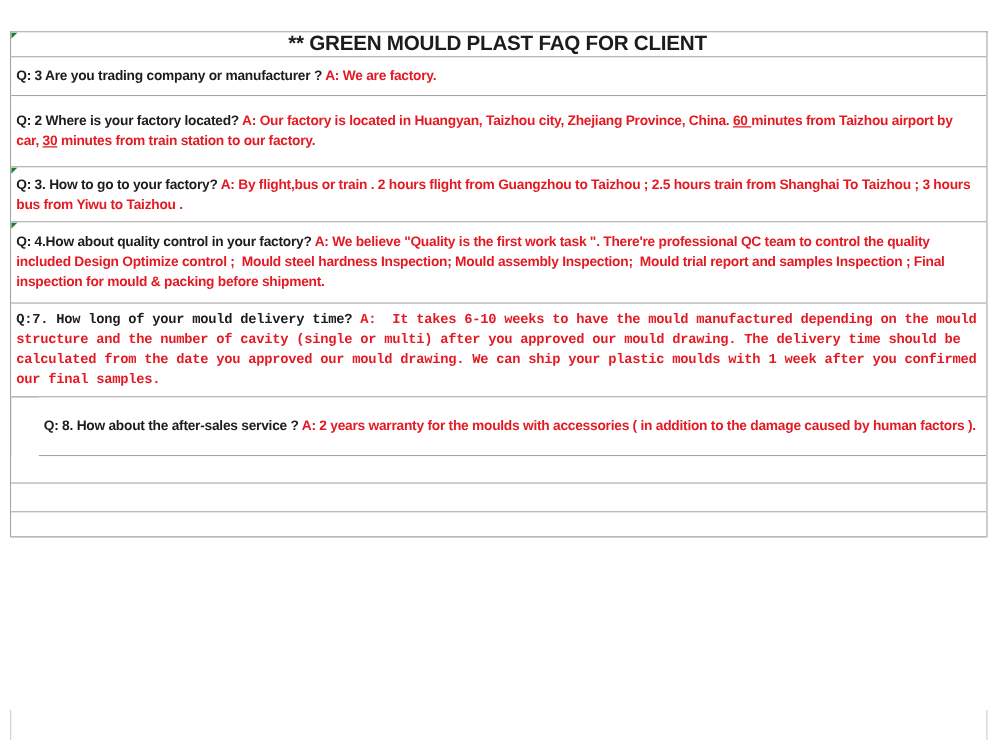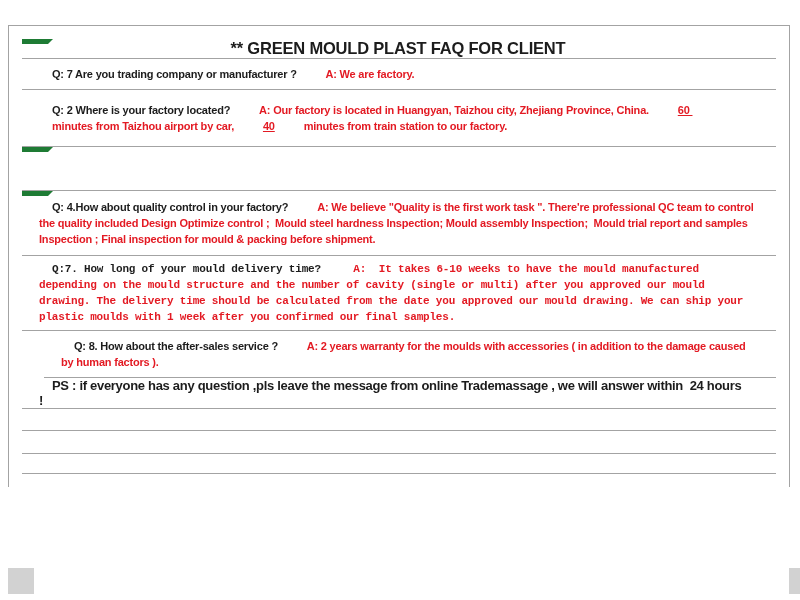--- a/index.html
+++ b/index.html
@@ -1,15 +1,15 @@
 <!DOCTYPE html>
 <html style="--q: #1c1c1c; --a: #e31a23; --border: #a3a3a3; --marker: #1e7b34;"><head>
 <meta charset="utf-8">
 <style>
-  * { box-sizing: border-box; margin: 0; padding: 13px; }
+  * { box-sizing: border-box; margin: 0; padding: 0; }
   html, body {
     width: 800px; height: 600px;
     background: #ffffff;
     font-family: "Liberation Sans", "DejaVu Sans", sans-serif;
     overflow: hidden;
   }
   .sheet {
     position: absolute;
     left: 8px; top: 25px;
     width: 782px;
@@ -51,40 +51,38 @@
 </style>
 </head>
 <body>
 
 <div class="sheet" id="sheet">
     <div class="row title" style="height: 20px;">
       <span class="marker"></span>
       <div class="rowtext"><span class="q">** GREEN MOULD PLAST FAQ FOR CLIENT</span></div>
     </div>
     <div class="row qa" style="height: 31px;">
-      <div class="rowtext"><span class="q">Q: 7 Are you trading company or manufacturer ? </span><span class="a">A: We are factory.</span></div>
+      <div class="rowtext"><span class="q">Q: 3 Are you trading company or manufacturer ? </span><span class="a">A: We are factory.</span></div>
     </div>
     <div class="row qa" style="height: 57px;">
-      <div class="rowtext"><span class="q">Q: 2 Where is your factory located? </span><span class="a">A: Our factory is located in Huangyan, Taizhou city, Zhejiang Province, China. </span><span class="a-u">60 </span><span class="a">minutes from Taizhou airport by car, </span><span class="a-u">40</span><span class="a"> minutes from train station to our factory.</span></div>
+      <div class="rowtext"><span class="q">Q: 2 Where is your factory located? </span><span class="a">A: Our factory is located in Huangyan, Taizhou city, Zhejiang Province, China. </span><span class="a-u">60 </span><span class="a">minutes from Taizhou airport by car, </span><span class="a-u">30</span><span class="a"> minutes from train station to our factory.</span></div>
     </div>
     <div class="row qa" style="height: 44px;">
       <span class="marker"></span>
+      <div class="rowtext"><span class="q">Q: 3. How to go to your factory? </span><span class="a">A: By flight,bus or train . 2 hours flight from Guangzhou to Taizhou ; 2.5 hours train from Shanghai To Taizhou ; 3 hours bus from Yiwu to Taizhou .</span></div>
     </div>
     <div class="row qa" style="height: 65px;">
       <span class="marker"></span>
       <div class="rowtext"><span class="q">Q: 4.How about quality control in your factory? </span><span class="a">A: We believe "Quality is the first work task ". There're professional QC team to control the quality included Design Optimize control ;  Mould steel hardness Inspection; Mould assembly Inspection;  Mould trial report and samples Inspection ; Final inspection for mould &amp; packing before shipment.</span></div>
     </div>
     <div class="row qa" style="height: 75px; font-family: Liberation Mono, monospace;">
       <div class="rowtext"><span class="q">Q:7. How long of your mould delivery time? </span><span class="a">A:  It takes 6-10 weeks to have the mould manufactured depending on the mould structure and the number of cavity (single or multi) after you approved our mould drawing. The delivery time should be calculated from the date you approved our mould drawing. We can ship your plastic moulds with 1 week after you confirmed our final samples.</span></div>
     </div>
     <div class="row qa" style="height: 47px; margin-left: 22px;">
       <div class="rowtext"><span class="q">Q: 8. How about the after-sales service ? </span><span class="a">A: 2 years warranty for the moulds with accessories ( in addition to the damage caused by human factors ).</span></div>
-    </div>
-    <div class="row note" style="height: 31px;">
-      <div class="rowtext"><span class="q">PS : if everyone has any question ,pls leave the message from online Trademassage , we will answer within  24 hours !</span></div>
     </div>
     <div class="row empty" style="height: 22px;">
       <div class="rowtext"></div>
     </div>
     <div class="row empty" style="height: 23px;">
       <div class="rowtext"></div>
     </div>
     <div class="row empty" style="height: 20px;">
       <div class="rowtext"></div>
     </div>

